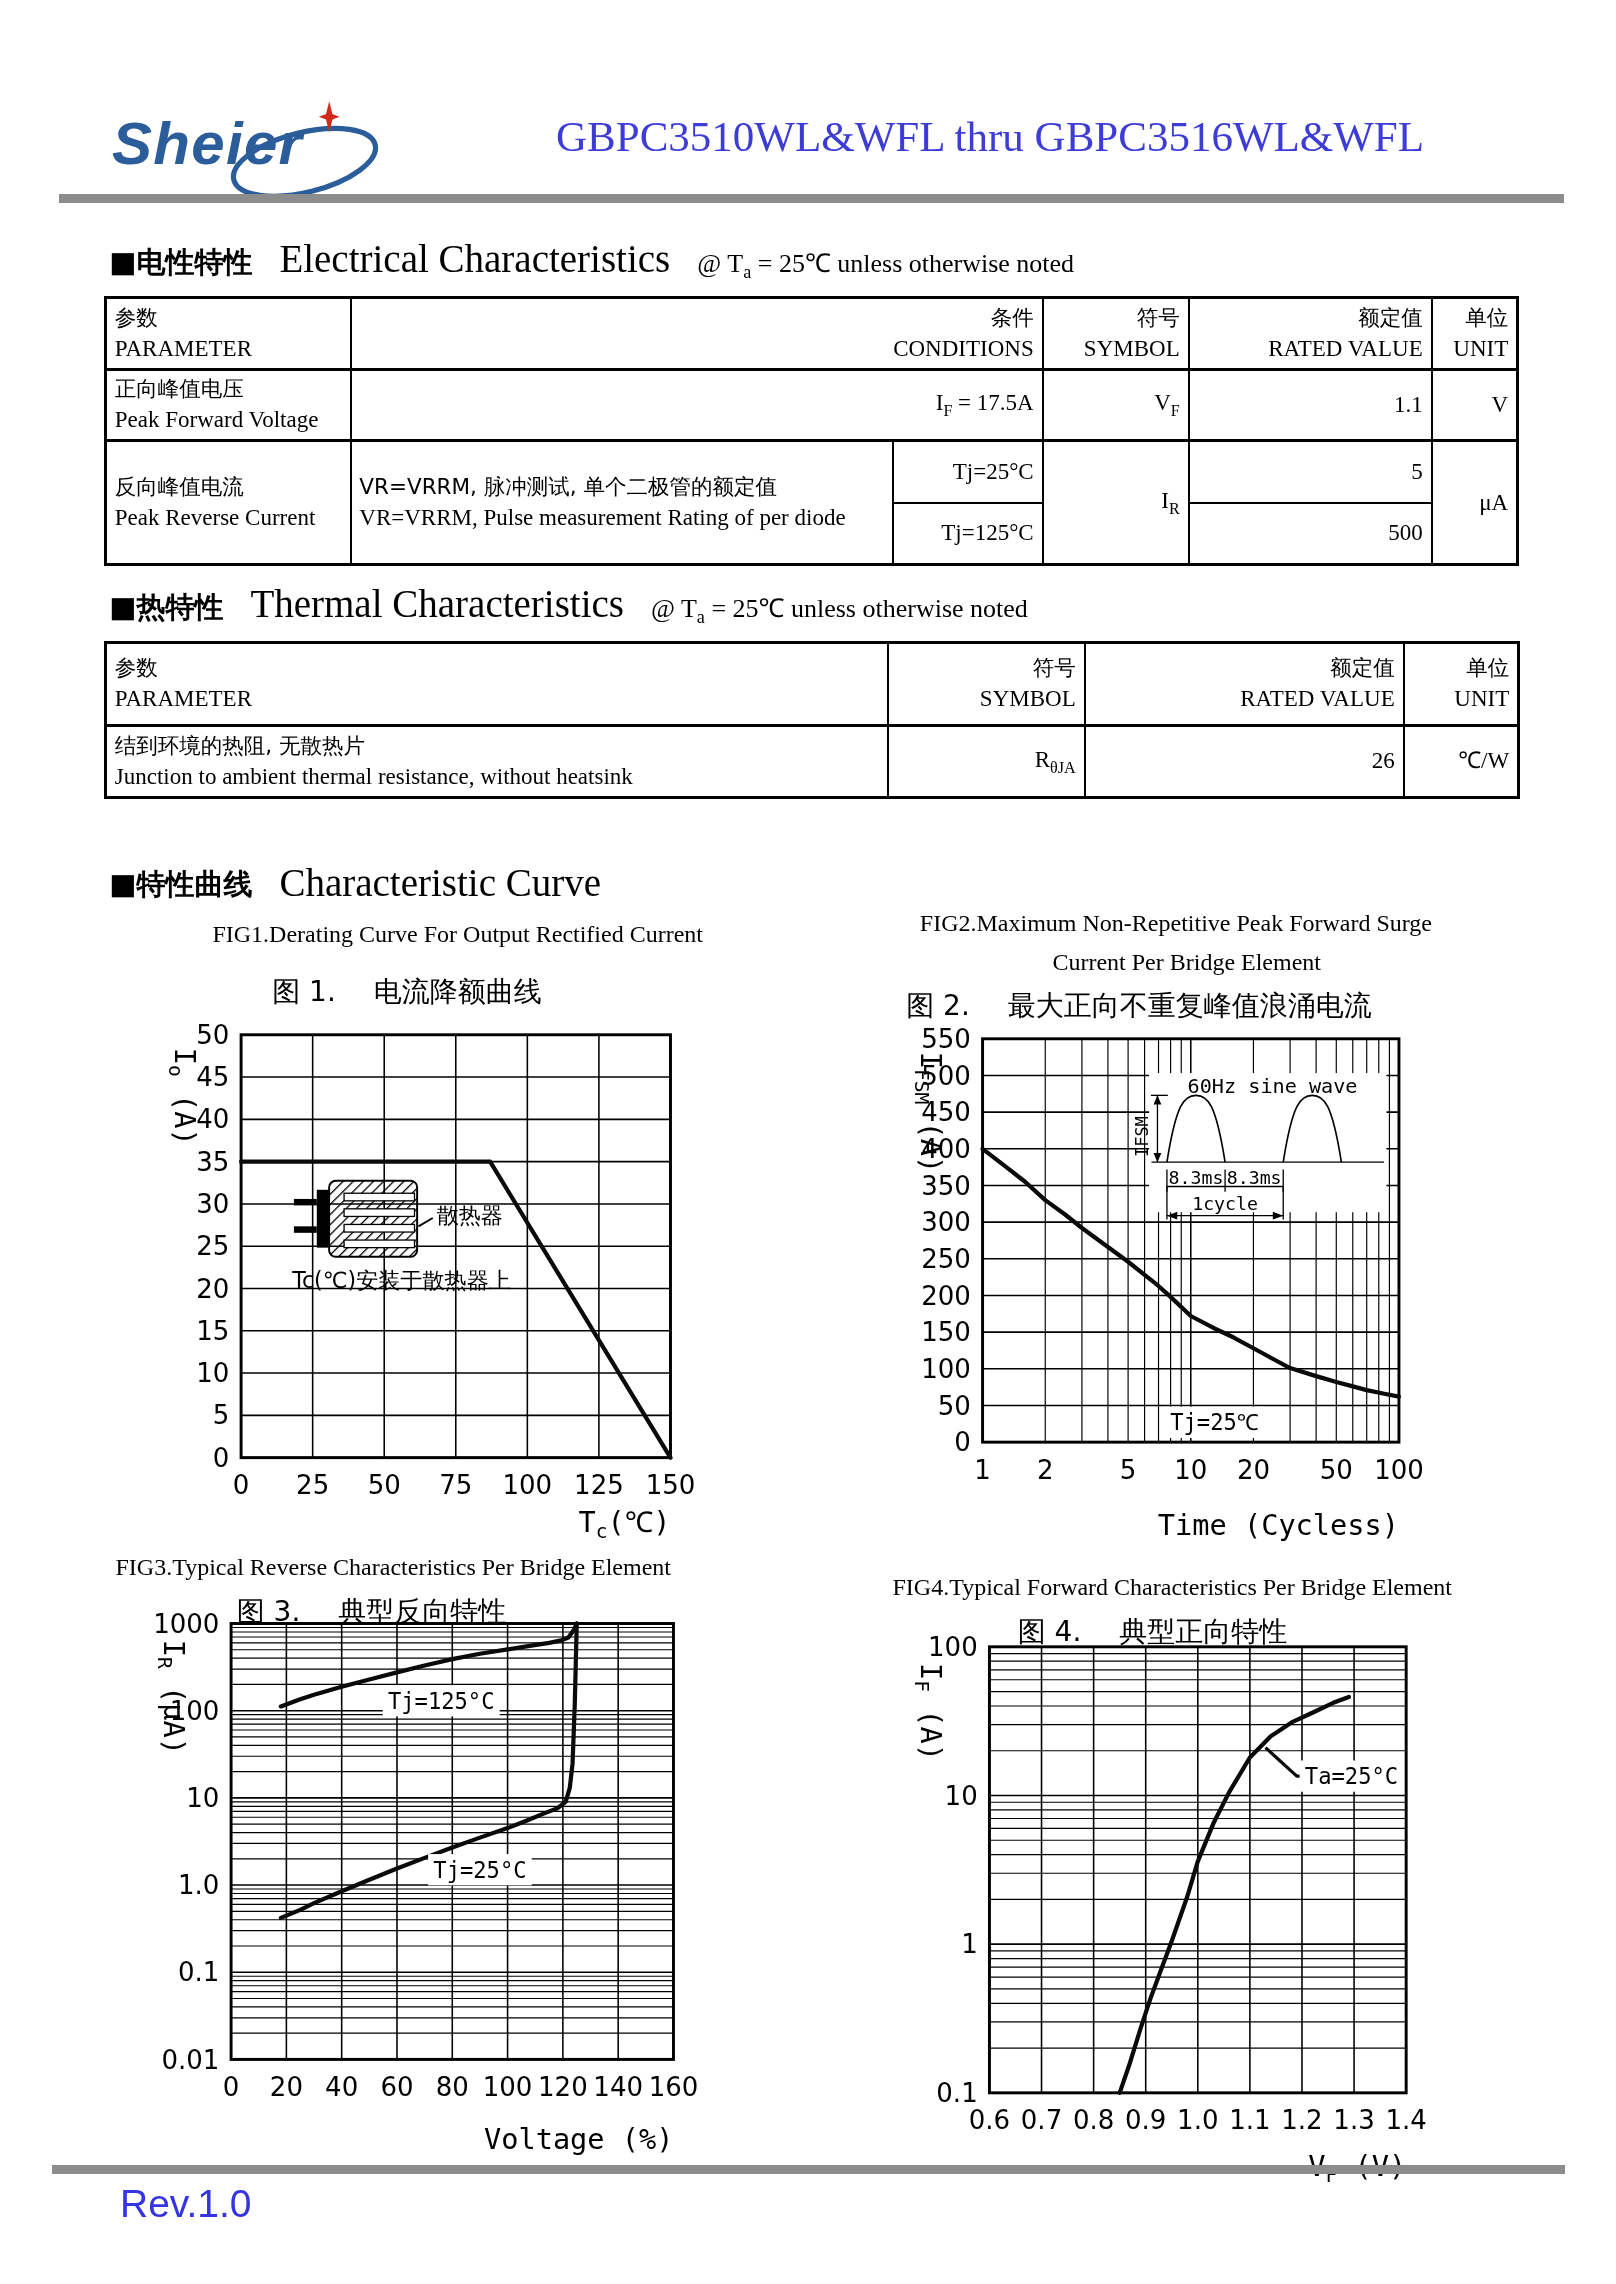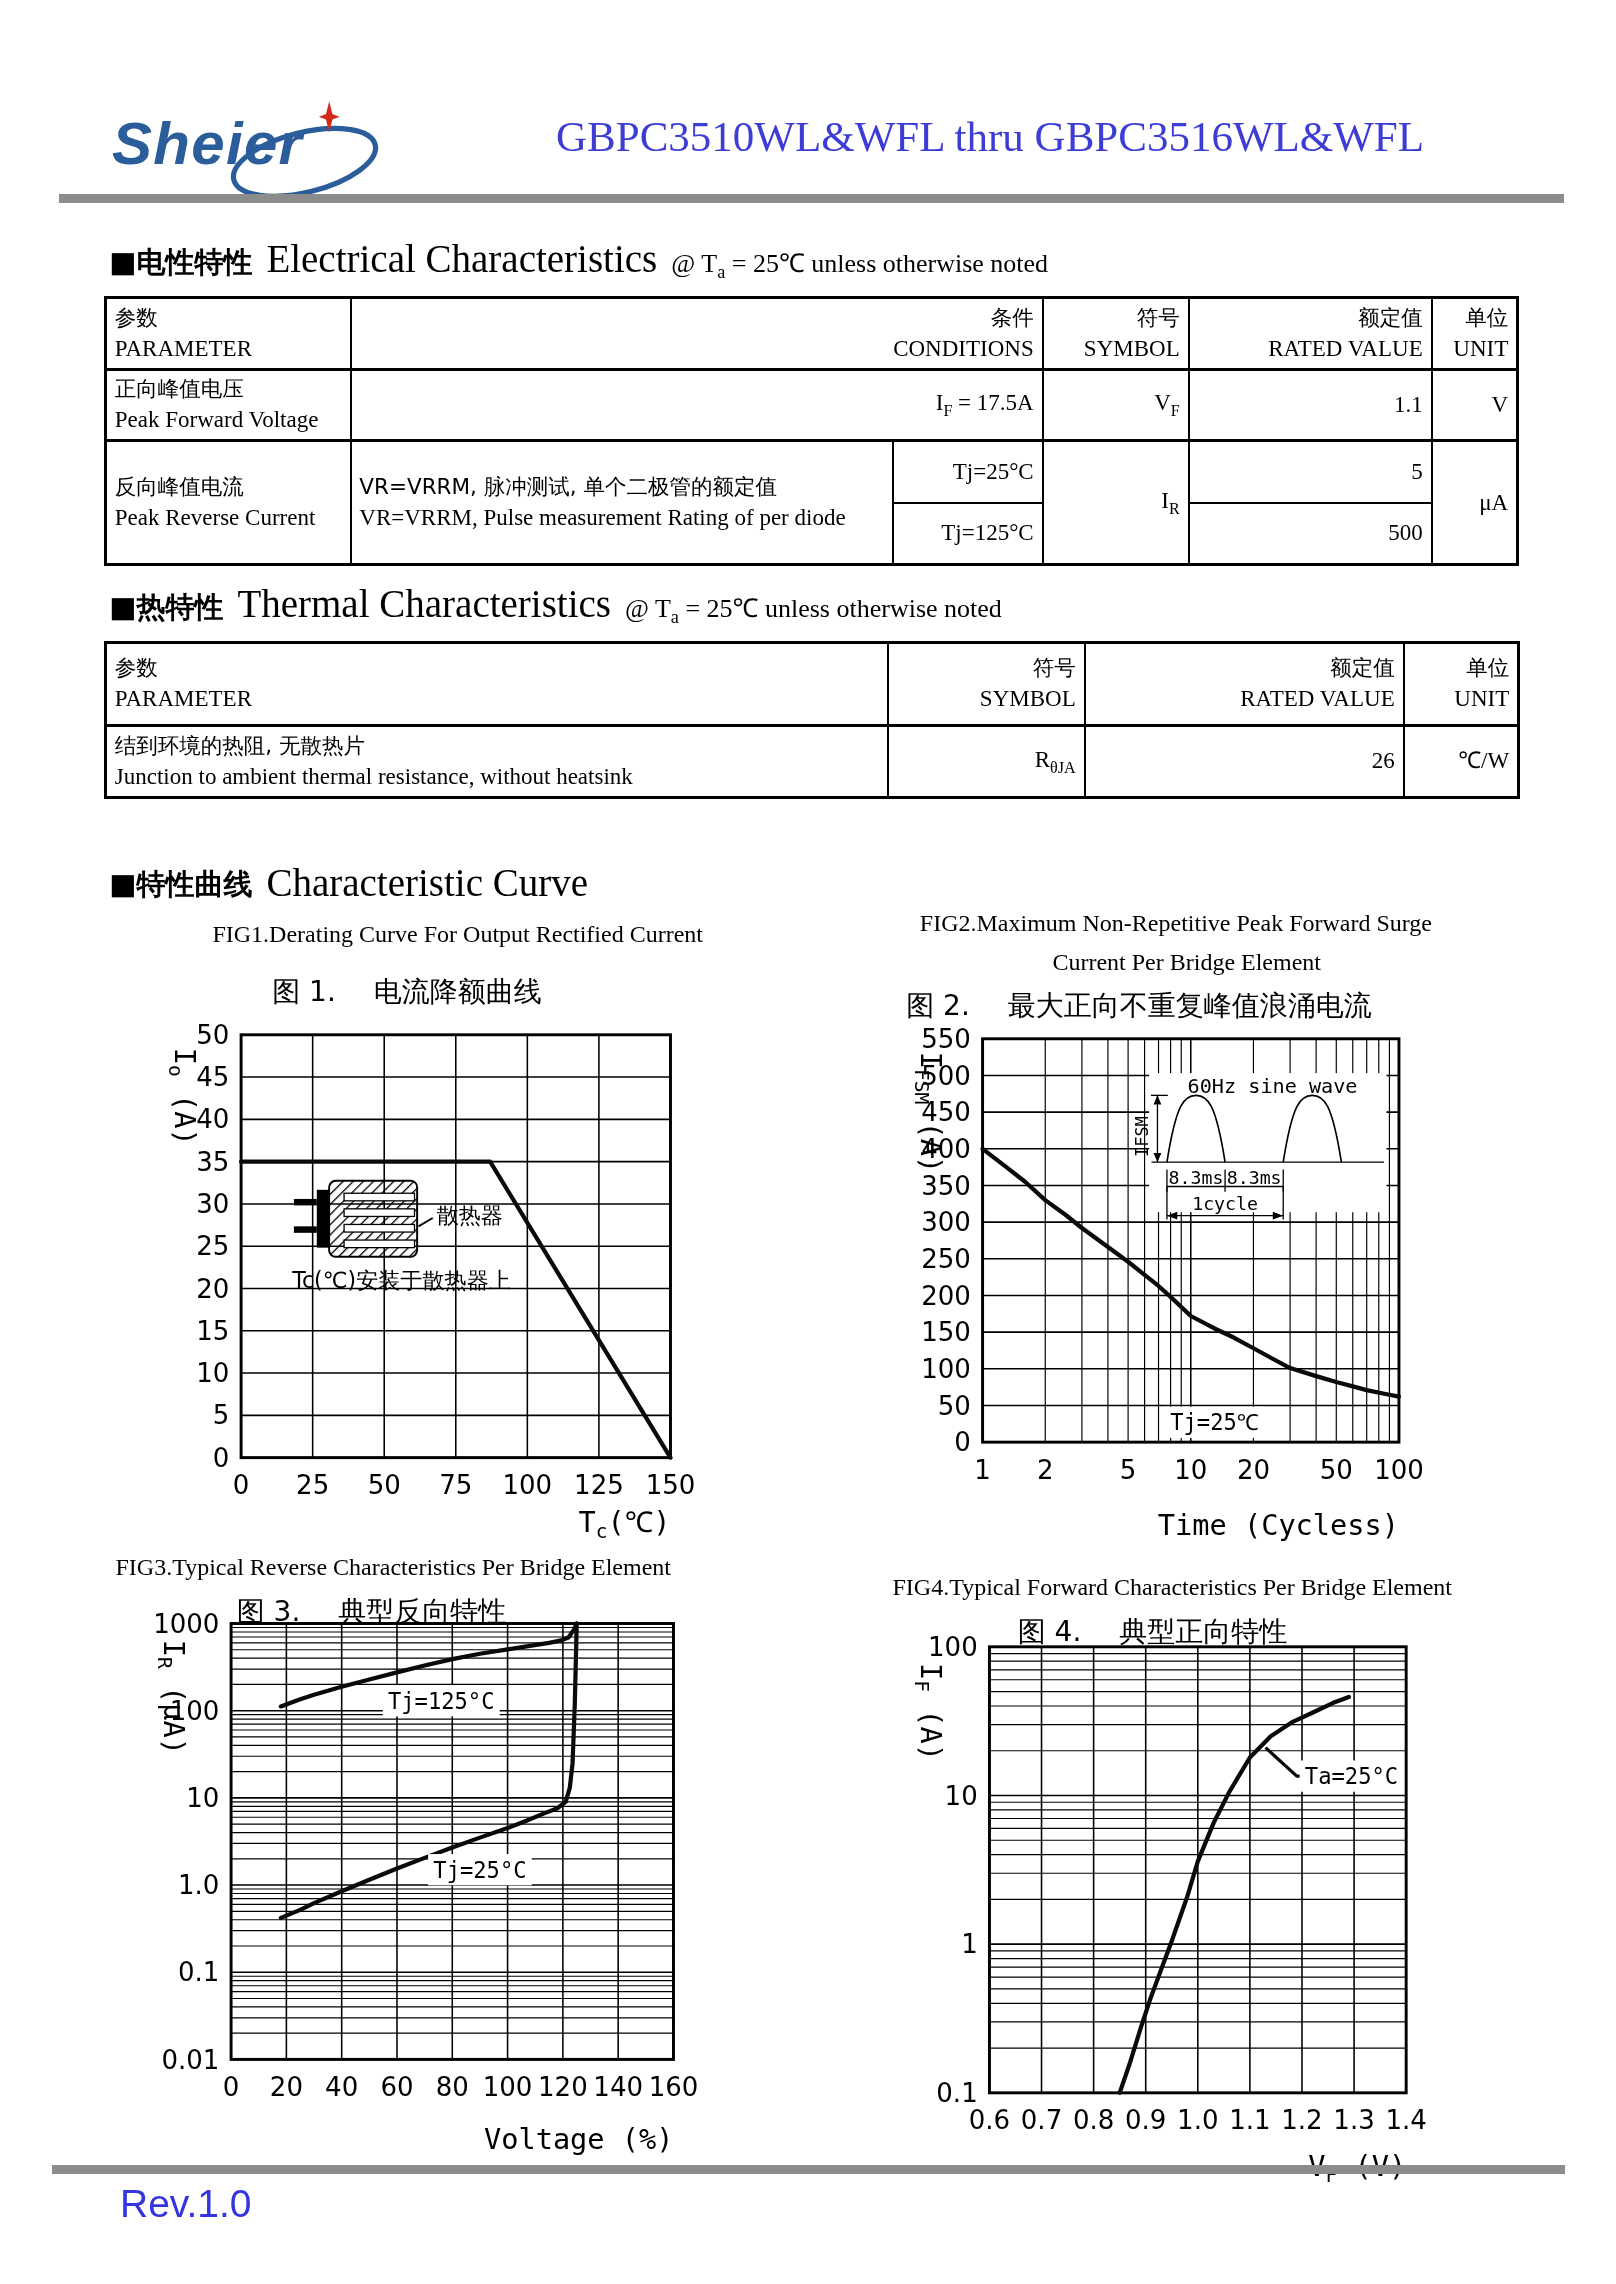--- a/index.html
+++ b/index.html
@@ -8,21 +8,21 @@
   .abs{position:absolute;}
 
   
   .logo-text{font-family:"Liberation Sans", sans-serif;font-style:italic;font-weight:bold;
              font-size:60px;color:#2b5d9b;letter-spacing:1.3px;}
   .doc-title{font-family:"Liberation Serif", serif;font-size:43px;color:#3d3dd6;
              text-align:center;white-space:nowrap;}
   .hrule{background:#8c8c8c;}
 
   
-  .sec-head{display:flex;align-items:baseline;gap:14px;white-space:nowrap;}
+  .sec-head{display:flex;align-items:baseline;gap:27px;white-space:nowrap;}
   .sec-head .cn{font-family:"DejaVu Sans", sans-serif;font-weight:bold;font-size:29px;}
   .sec-head .en{font-family:"Liberation Serif", serif;font-weight:normal;font-size:39px;}
   .sec-head .tail{font-family:"Liberation Serif", serif;font-size:26px;}
 
   
   table.dt{border-collapse:collapse;table-layout:fixed;border:3.9px solid #000;
            font-size:22px;}
   table.dt td{border:2px solid #000;vertical-align:middle;padding:2.6px 7.8px;overflow:hidden;}
   table.dt .c{text-align:right;}
   table.dt .al{text-align:left;}

